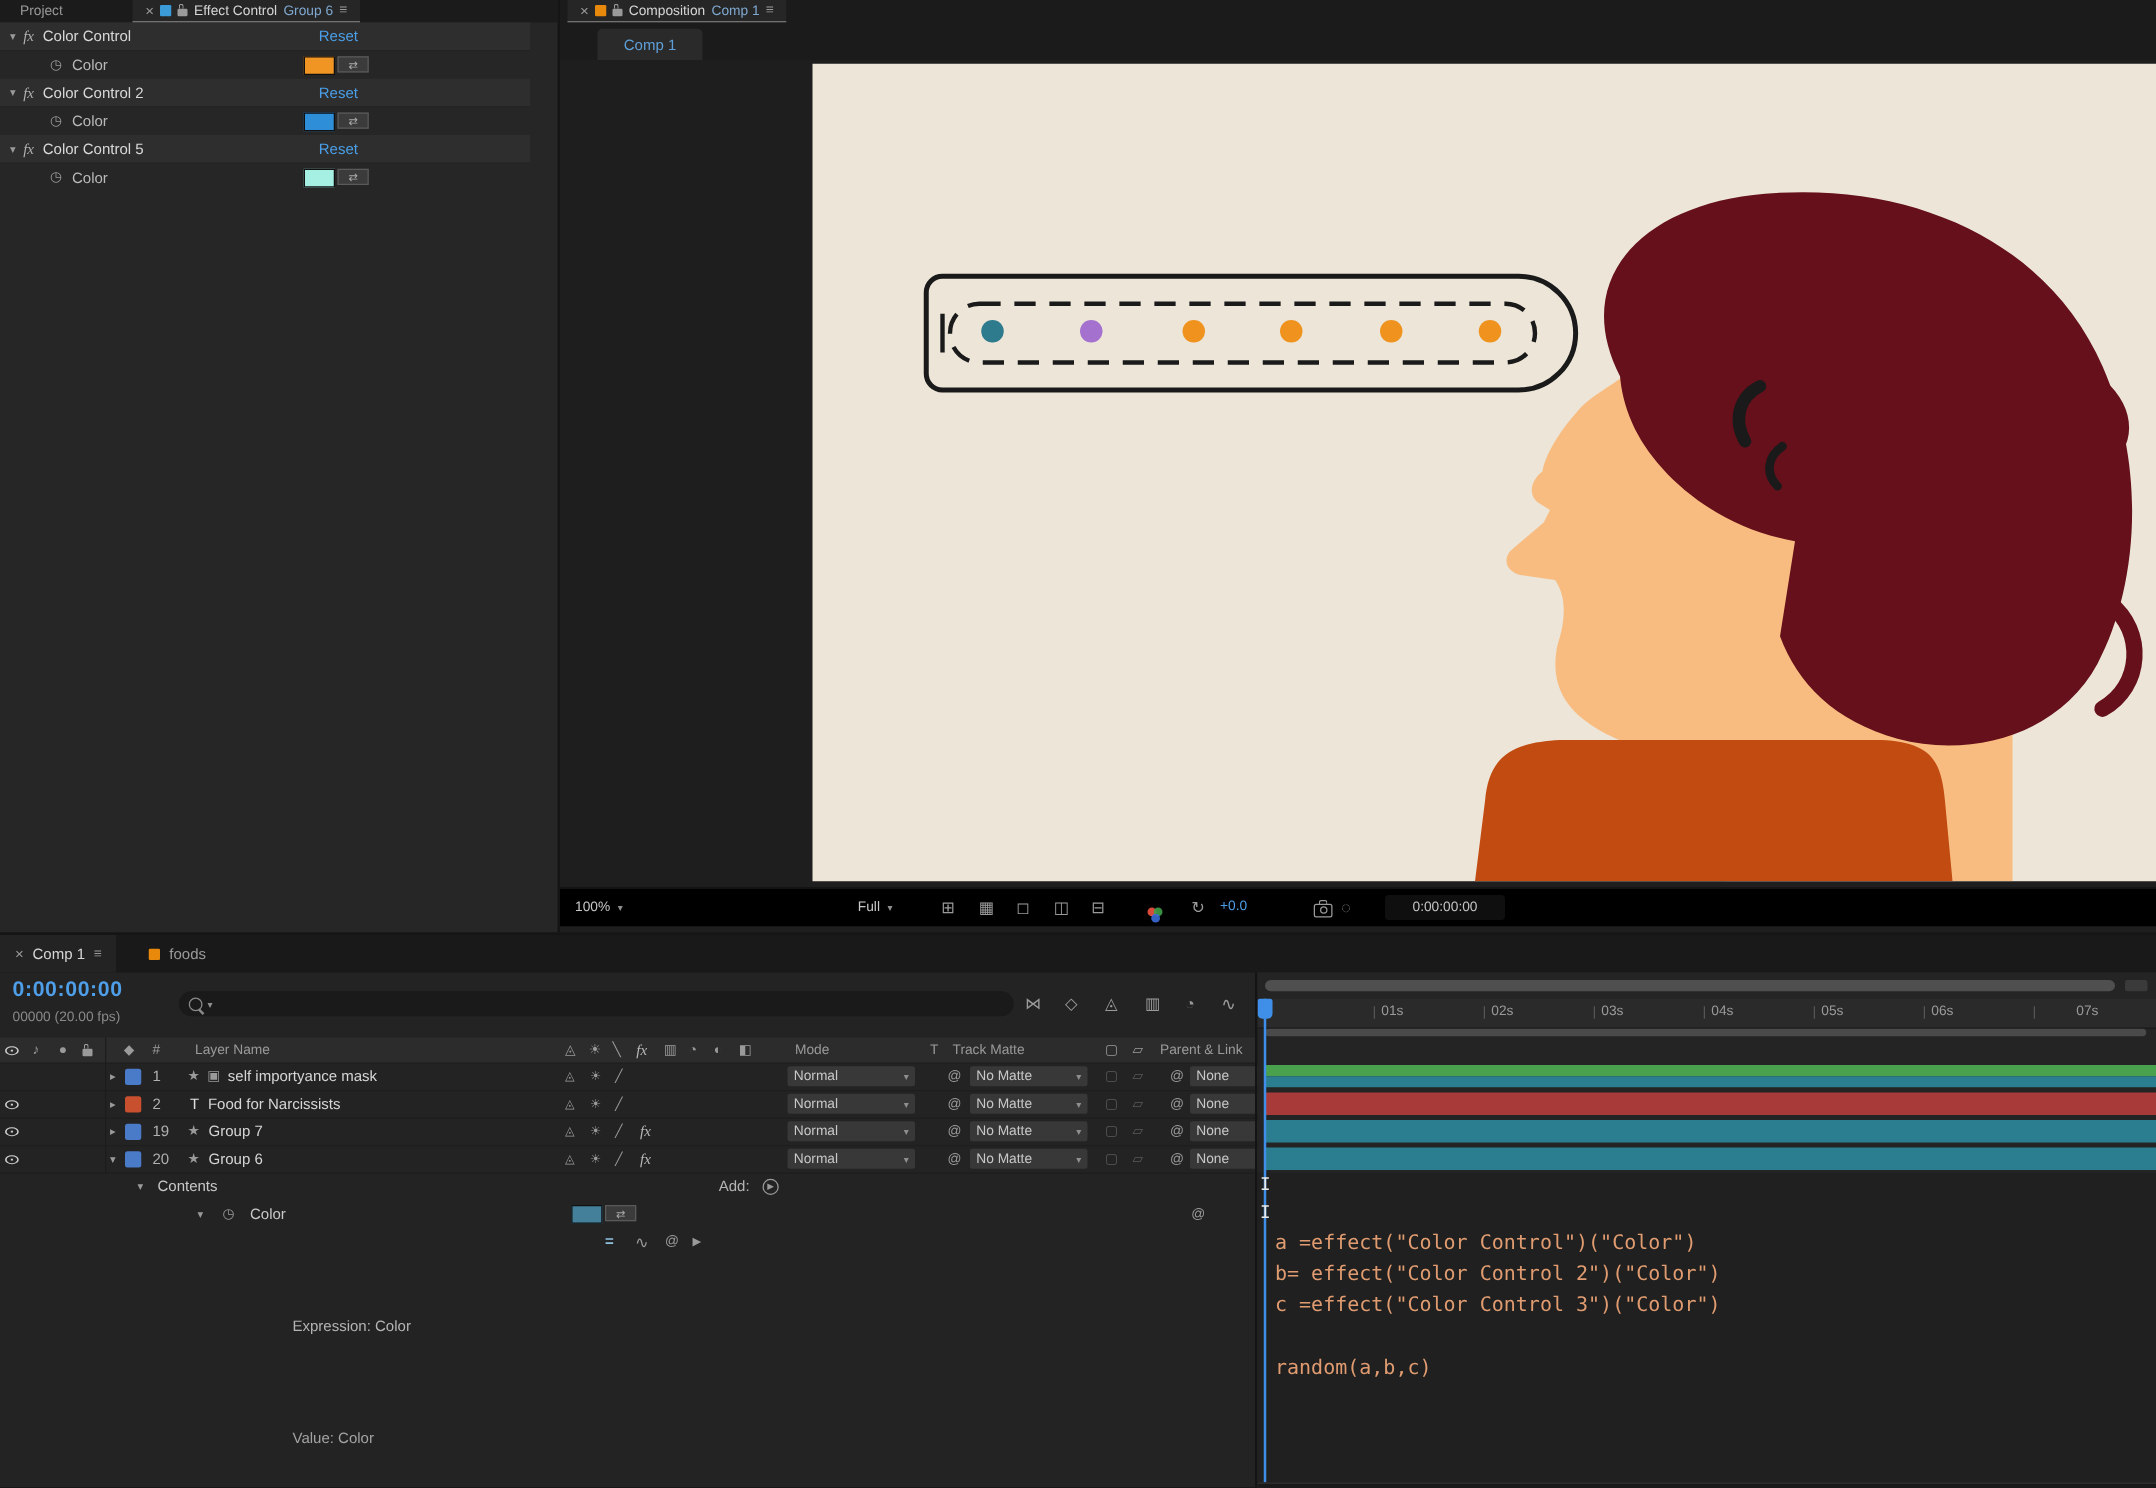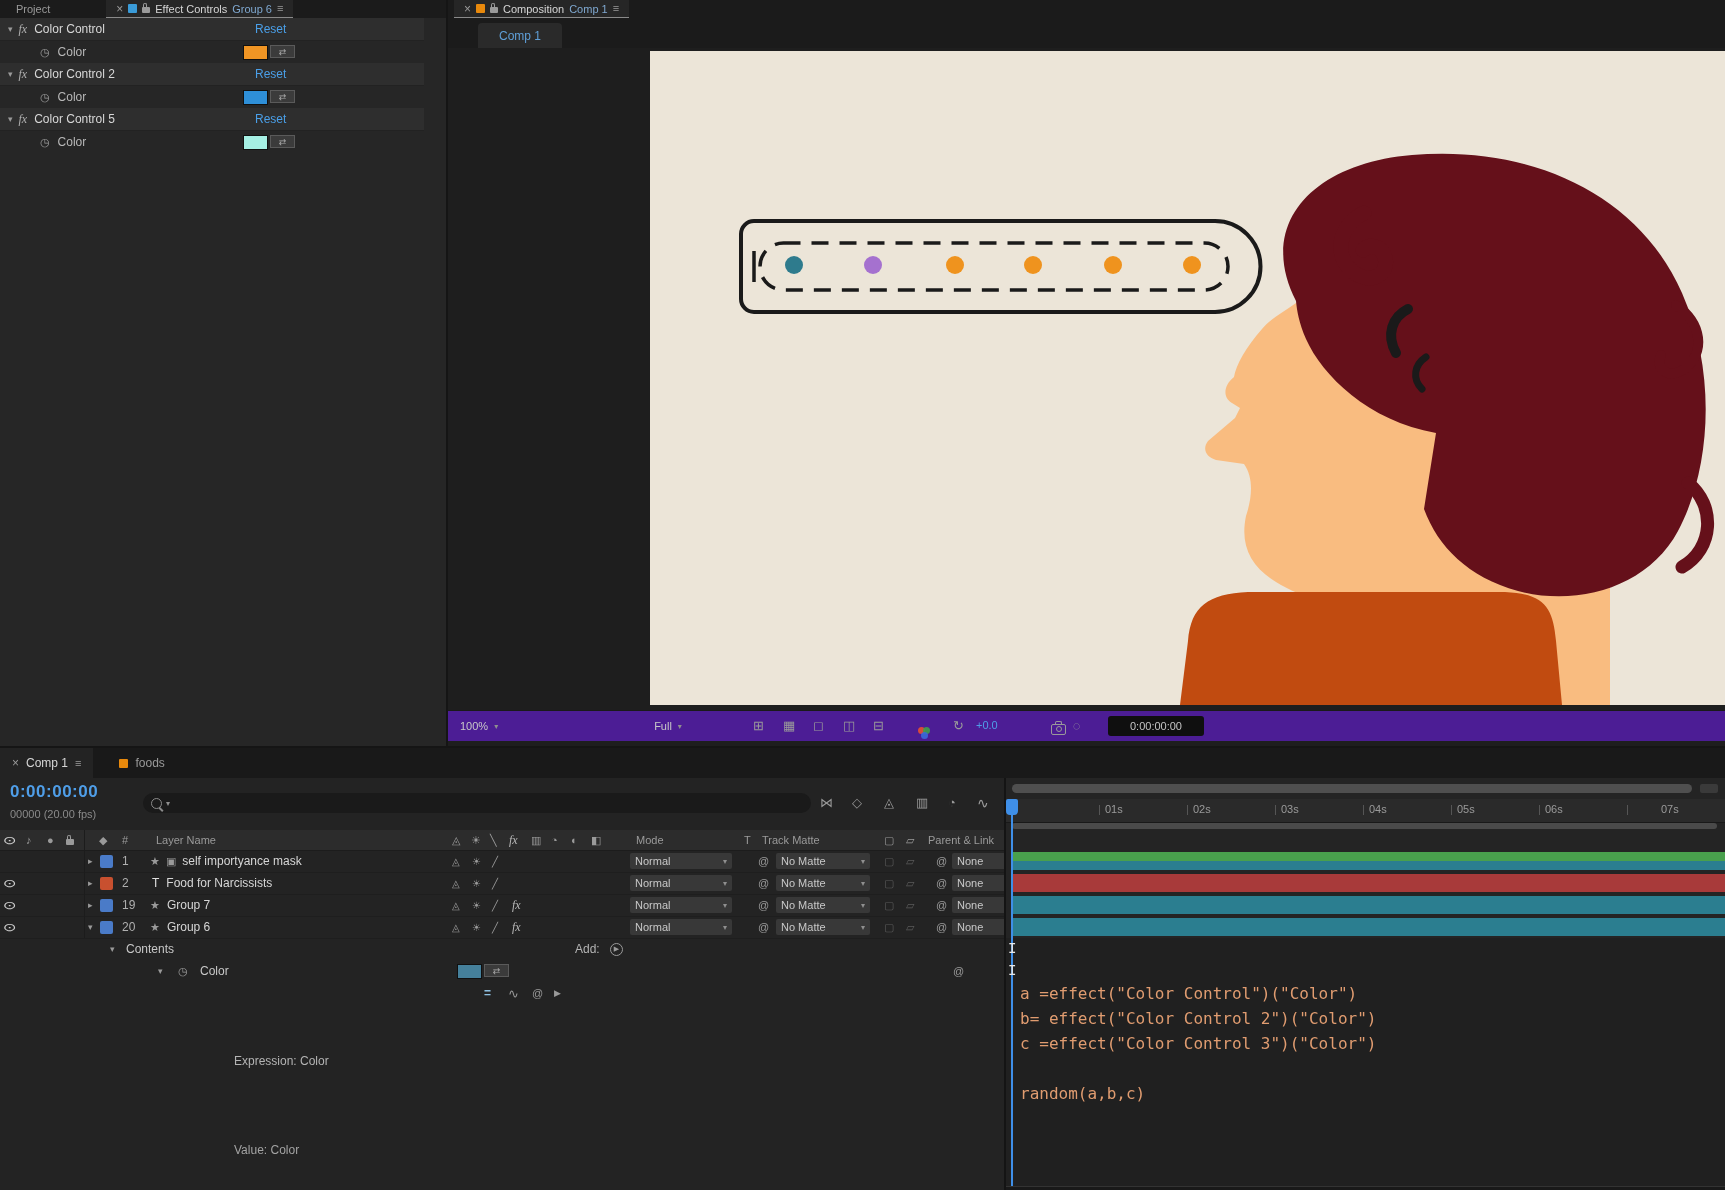--- a/index.html
+++ b/index.html
@@ -73,21 +73,21 @@
 <div class="panel" style="left:0;top:0;width:446px;height:746px;">
   <div class="tabbar">
     <div class="tab" style="padding:0 16px;">
       <span>Project</span>
     </div>
     <div style="width:40px"></div>
     <div class="tab active">
       <span class="icon xs">×</span>
       <span class="sq" style="background:#3a9bd8"></span>
       <span class="lock"></span>
-      <span class="strong">Effect Controls</span>
+      <span class="strong">Effect Control</span>
       <span class="blue-ctx">Group 6</span>
       <span class="icon">≡</span>
     </div>
   </div>
 
   <div class="fx-header">
     <span class="icon tw">▾</span>
     <span class="fxb">fx</span>
     <span class="fx-name">Color Control</span>
     <span class="reset">Reset</span>
@@ -170,26 +170,26 @@
       <line x1="104" y1="200" x2="104" y2="231" stroke-width="3.5" stroke="#1A1A1A"></line>
       <circle cx="144" cy="214" r="9" fill="#2E7B8D"></circle>
       <circle cx="223" cy="214" r="9" fill="#A571CF"></circle>
       <circle cx="305" cy="214" r="9" fill="#EF931E"></circle>
       <circle cx="383" cy="214" r="9" fill="#EF931E"></circle>
       <circle cx="463" cy="214" r="9" fill="#EF931E"></circle>
       <circle cx="542" cy="214" r="9" fill="#EF931E"></circle>
     </svg>
   </div>
 
-  <div class="abs" style="left:0;top:710px;width:100%;height:30px;background:#4c1d95;border-top:1px solid #1a1a1a;">
+  <div class="abs" style="left:0;top:710px;width:100%;height:30px;background:#000000;border-top:1px solid #1a1a1a;">
     <div class="tb-dd" style="left:12px;top:5px;">
       <span>100%</span>
       <span class="caret">▾</span>
     </div>
-    <div class="tb-dd" style="left:174px;top:5px;width:92px;justify-content:center;">
+    <div class="tb-dd" style="left:174px;top:5px;width:92px;justify-content:flex-end;">
       <span>Full</span>
       <span class="caret">▾</span>
     </div>
     <span class="icon abs" style="left:305px;top:8px;font-size:13px;">⊞</span>
     <span class="icon abs" style="left:335px;top:8px;font-size:13px;">▦</span>
     <span class="icon abs" style="left:365px;top:8px;font-size:13px;">◻</span>
     <span class="icon abs" style="left:395px;top:8px;font-size:13px;">◫</span>
     <span class="icon abs" style="left:425px;top:8px;font-size:13px;">⊟</span>
     <span class="rgb abs" style="left:470px;top:9px;"></span>
     <span class="icon abs" style="left:505px;top:8px;font-size:13px;">↻</span>

